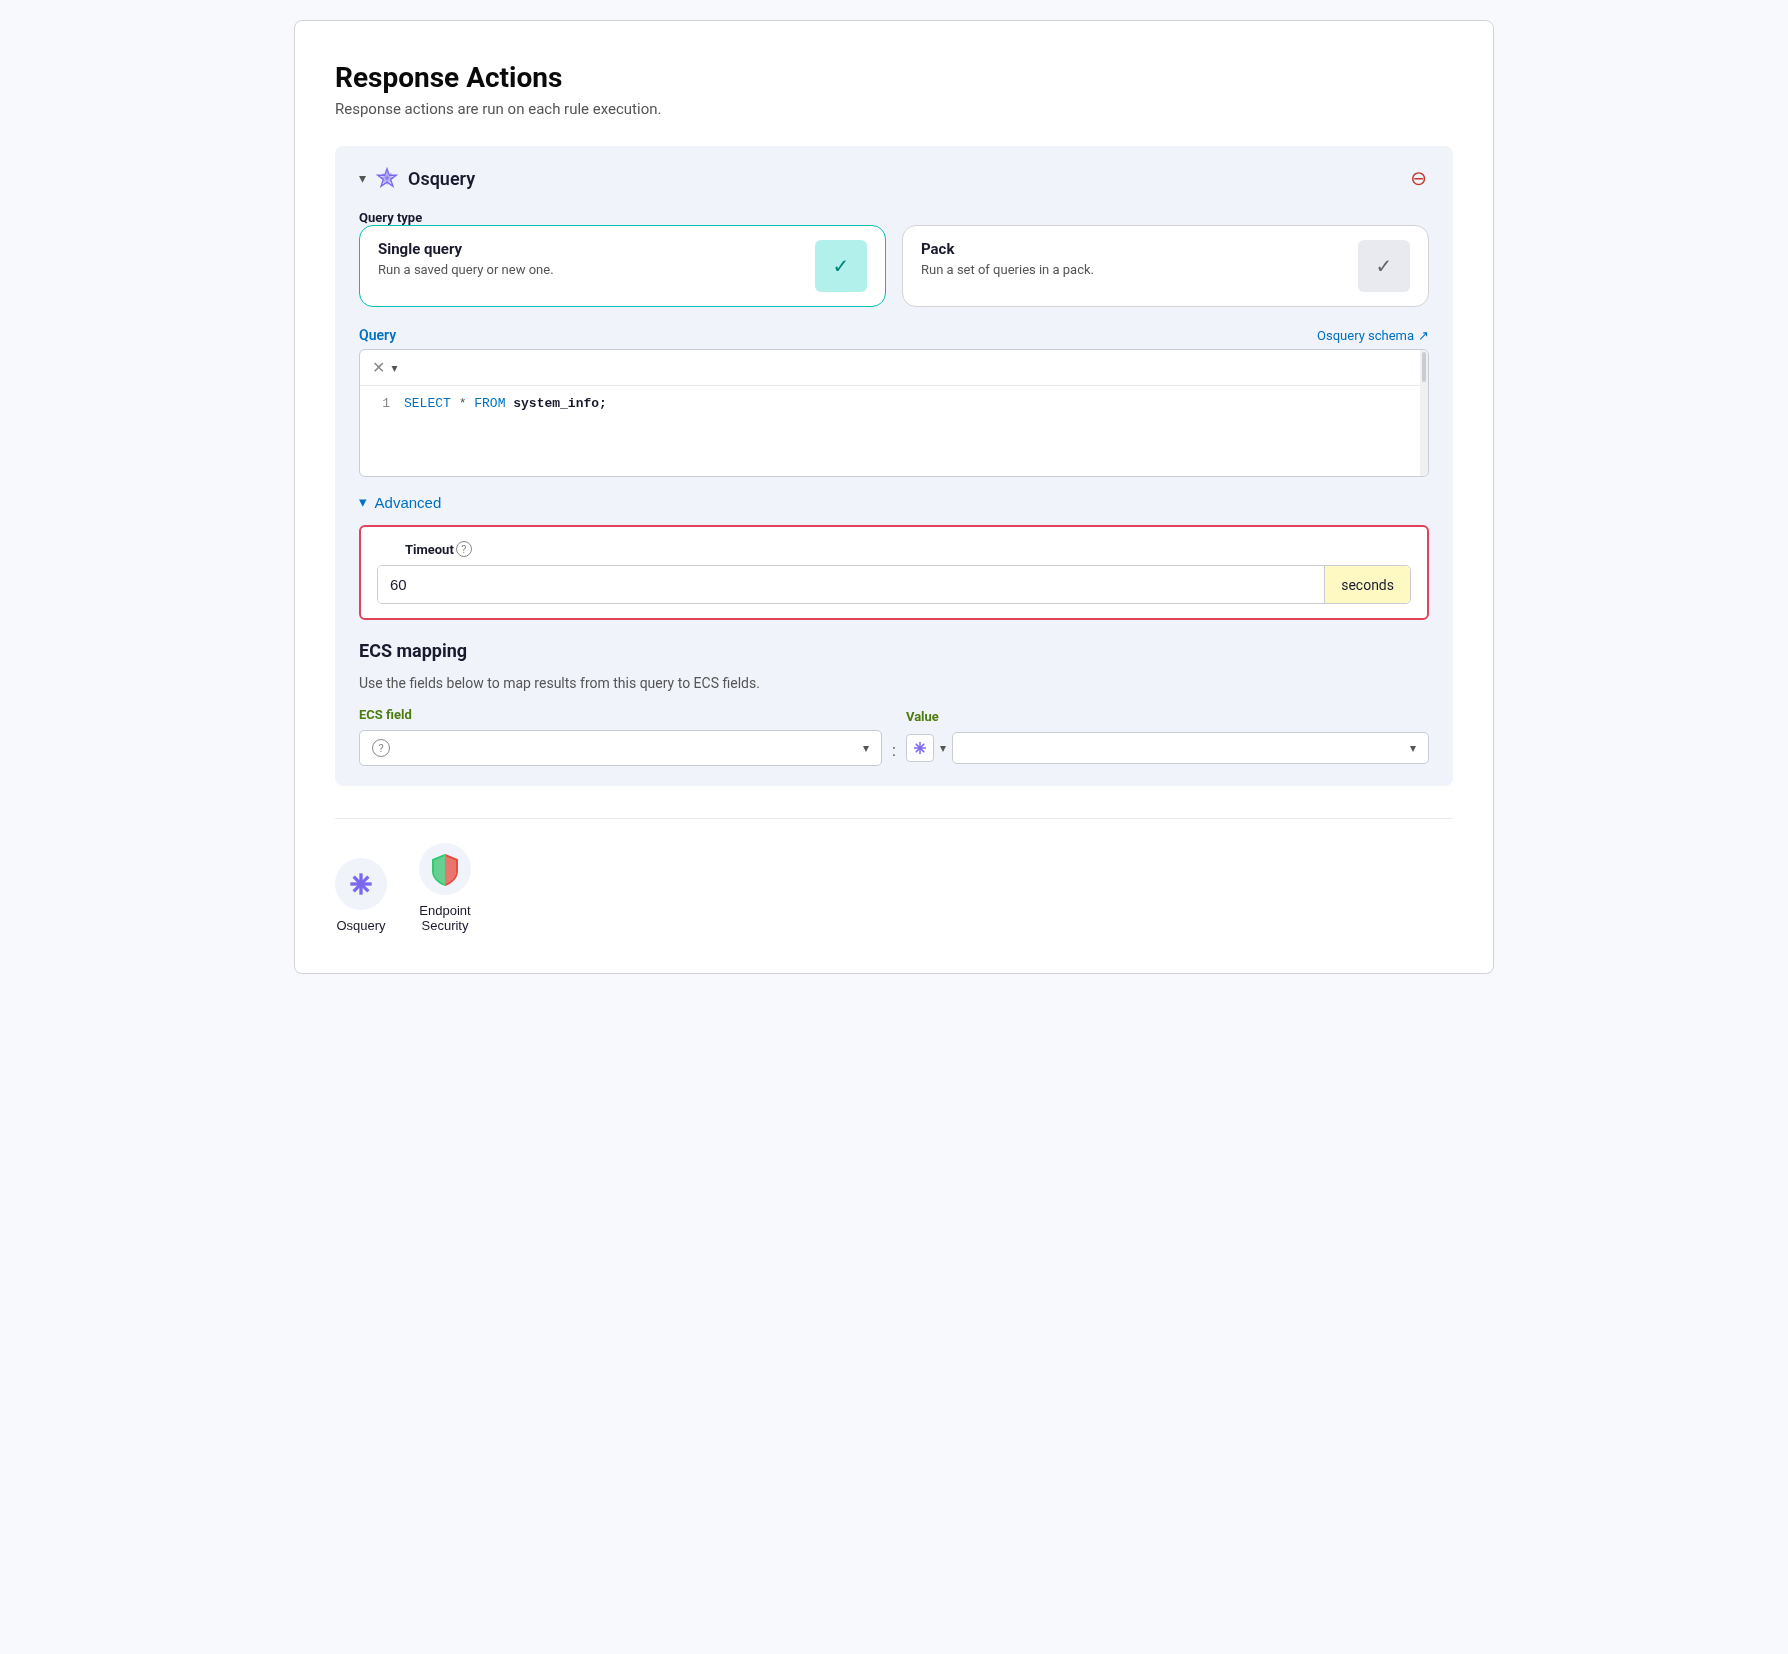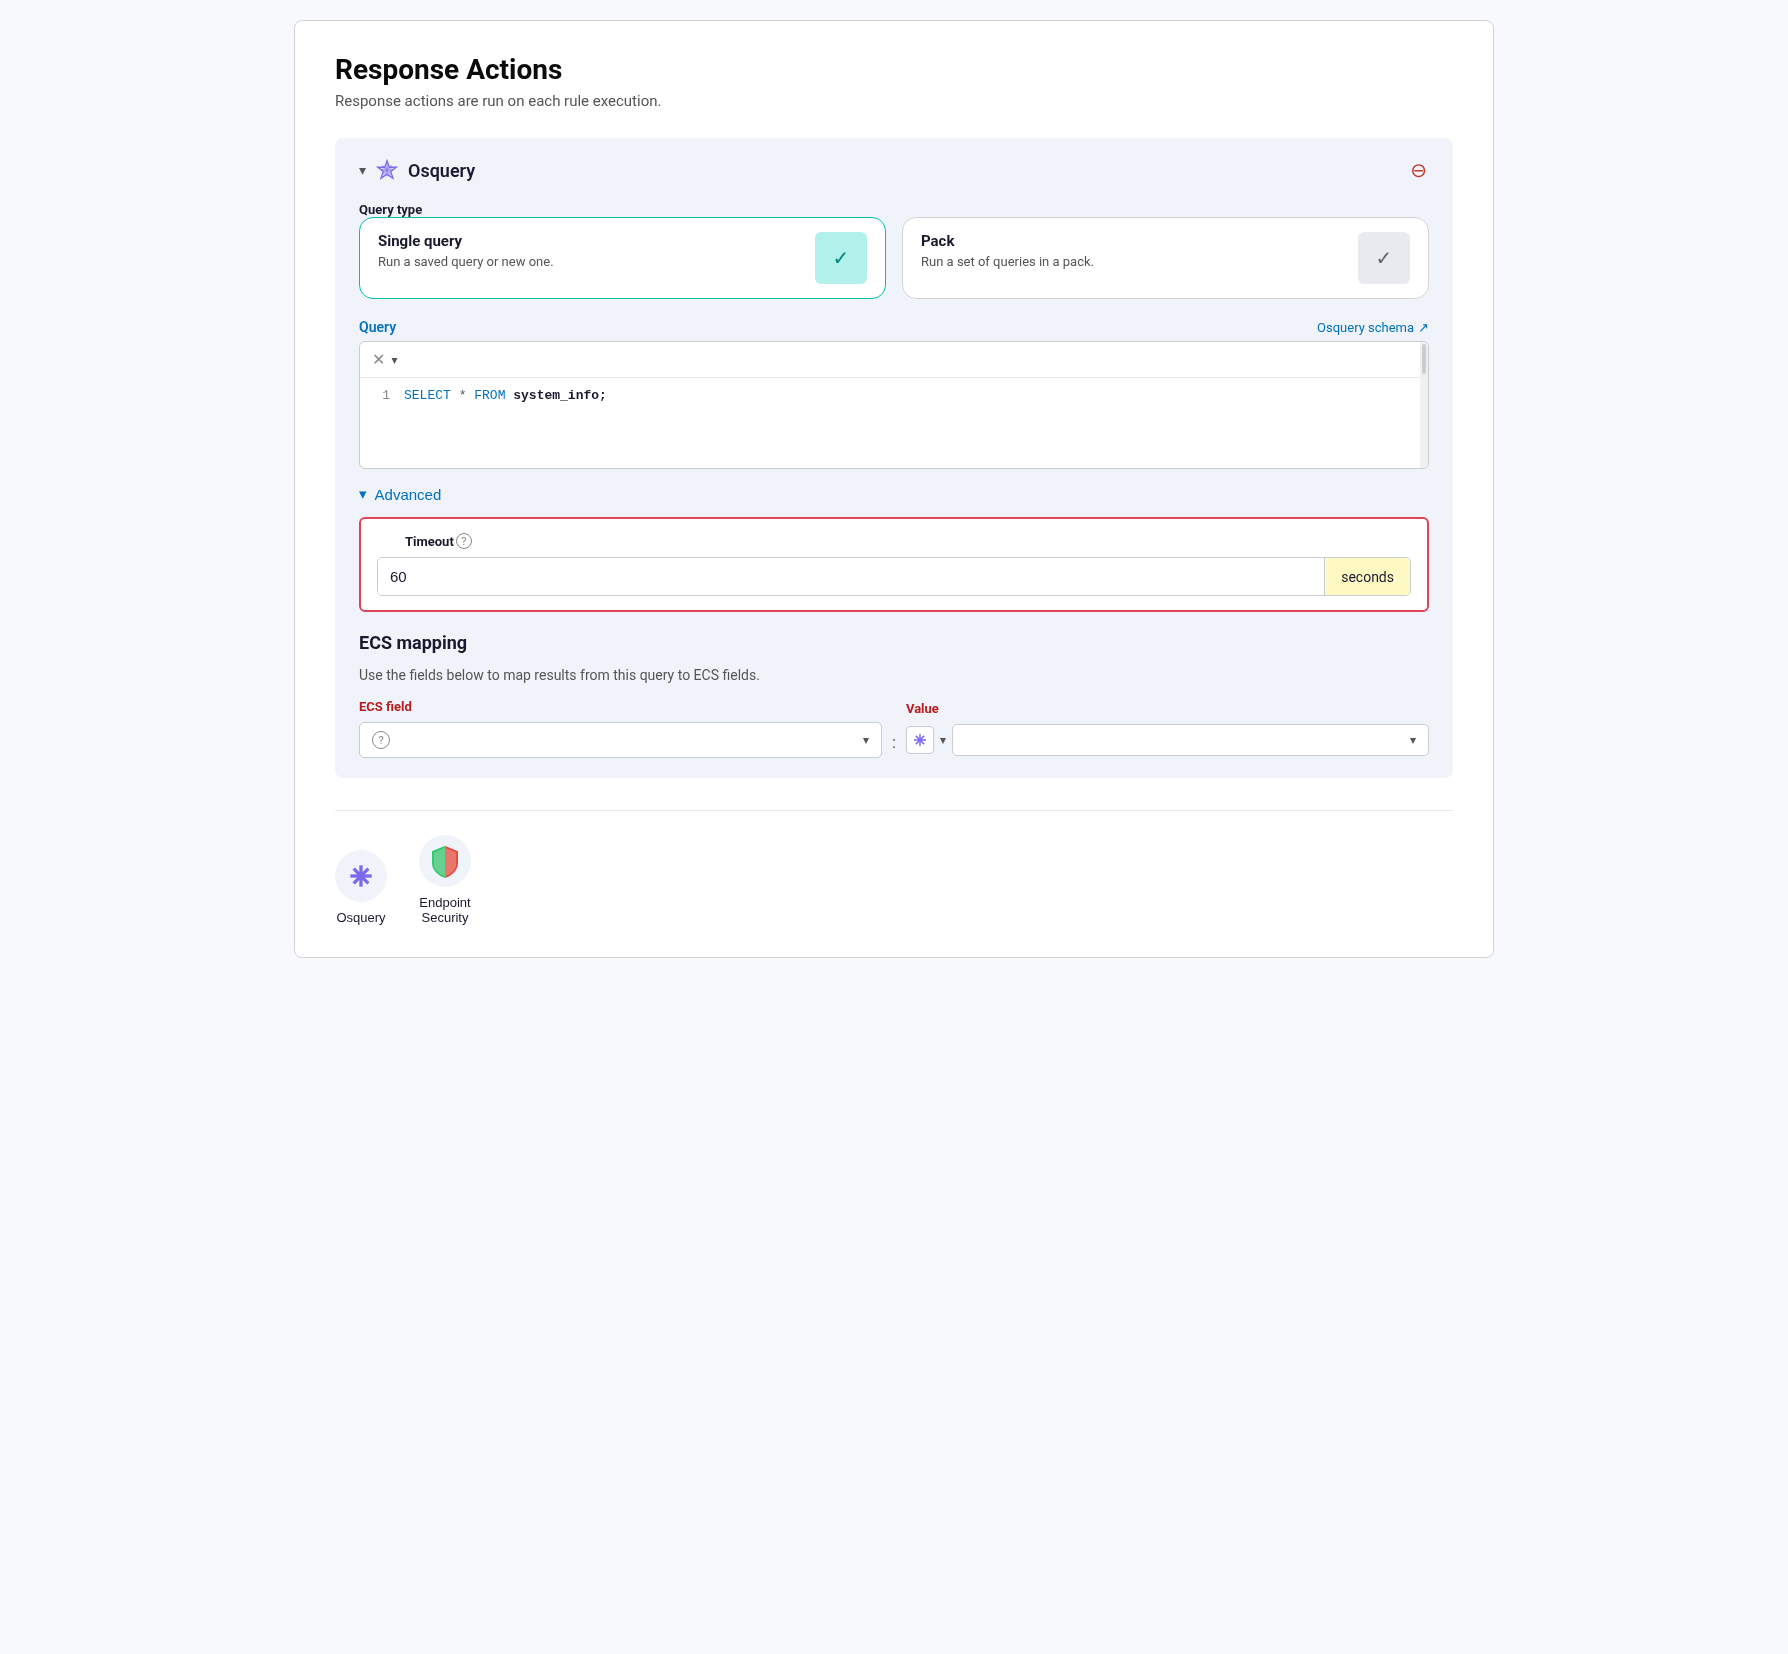--- a/index.html
+++ b/index.html
@@ -8,21 +8,21 @@
       background: #f8f9fc;
       color: #1a1a2e;
       padding: 20px;
       min-height: 1654px;
       width: 1788px;
     }
     .page-wrapper {
       background: #fff;
       border: 1px solid #d3d3d3;
       border-radius: 8px;
-      padding: 32px 40px;
+      padding: 40px 40px;
       max-width: 1200px;
       margin: 0 auto;
     }
     .page-title {
       font-size: 28px;
       font-weight: 700;
       color: #0a0a0a;
       margin-bottom: 6px;
     }
     .page-subtitle {
@@ -302,21 +302,21 @@
       margin-bottom: 16px;
     }
     .ecs-columns {
       display: flex;
       align-items: center;
       gap: 0;
     }
     .ecs-col-label {
       font-size: 13px;
       font-weight: 700;
-      color: #b91c1c;
+      color: #4d7c0f;
       margin-bottom: 8px;
     }
     .ecs-field-col {
       flex: 1;
     }
     .ecs-sep {
       padding: 0 10px;
       font-size: 16px;
       color: #555;
       margin-top: 28px;

